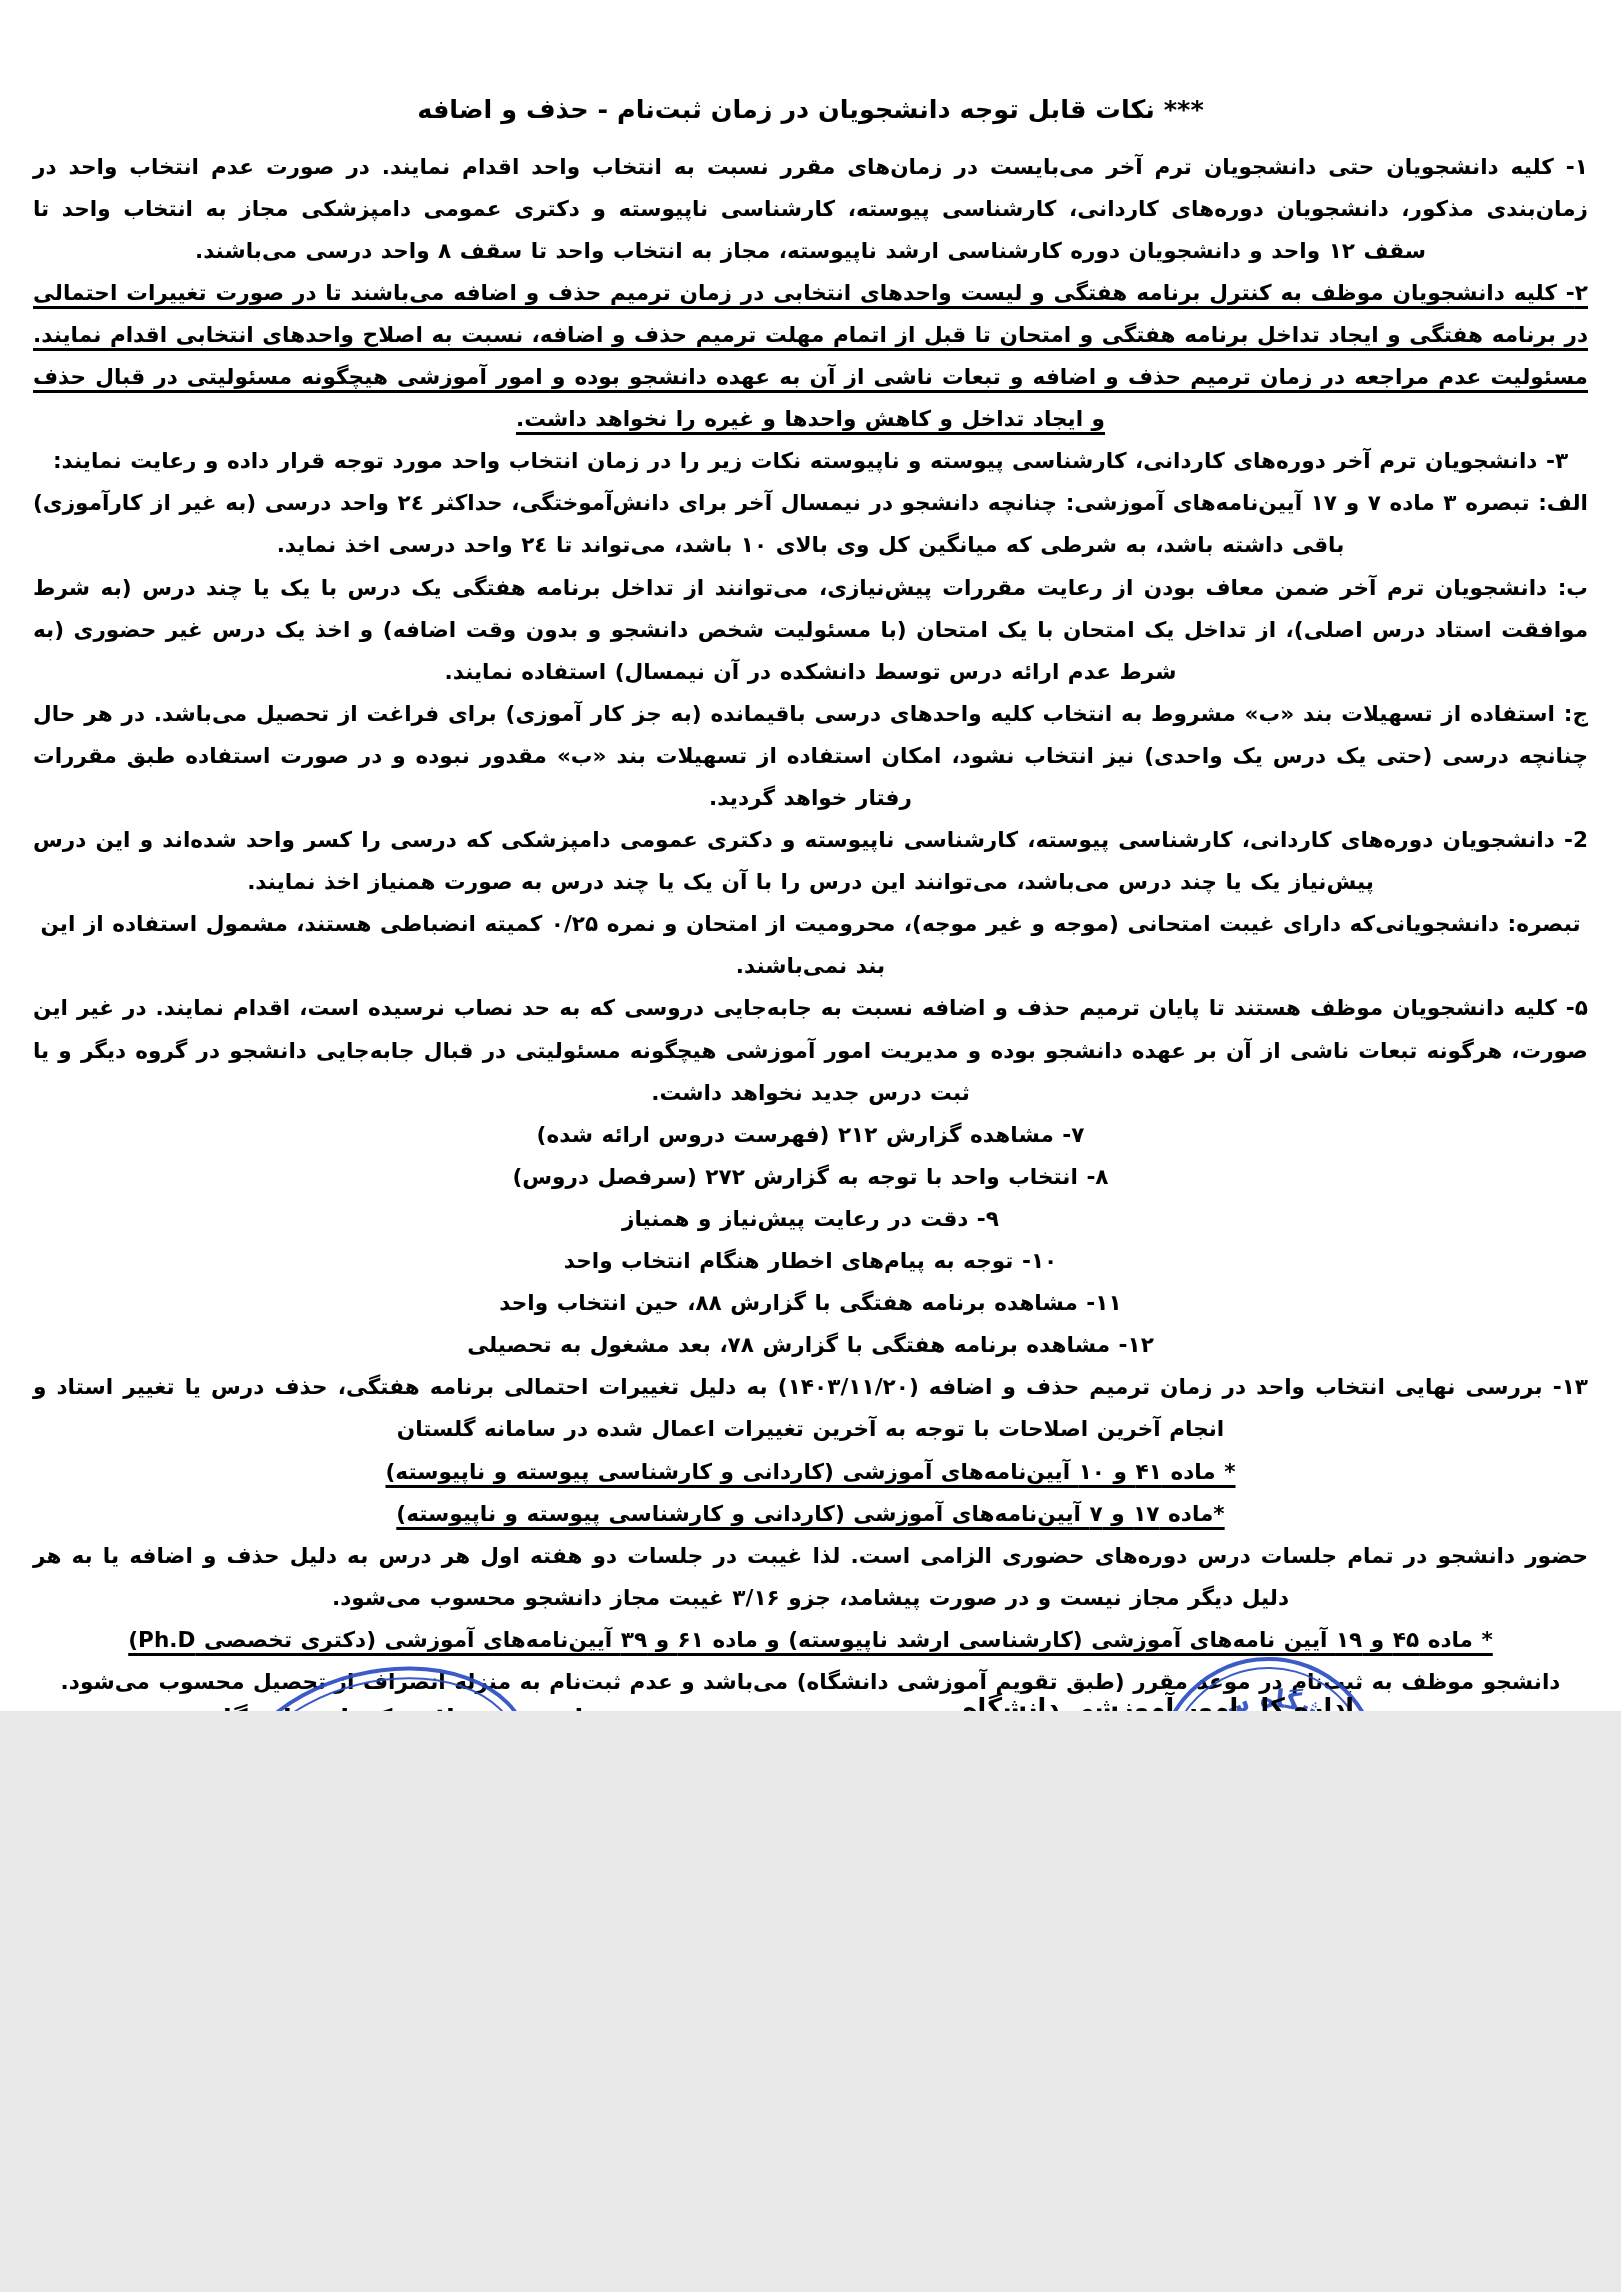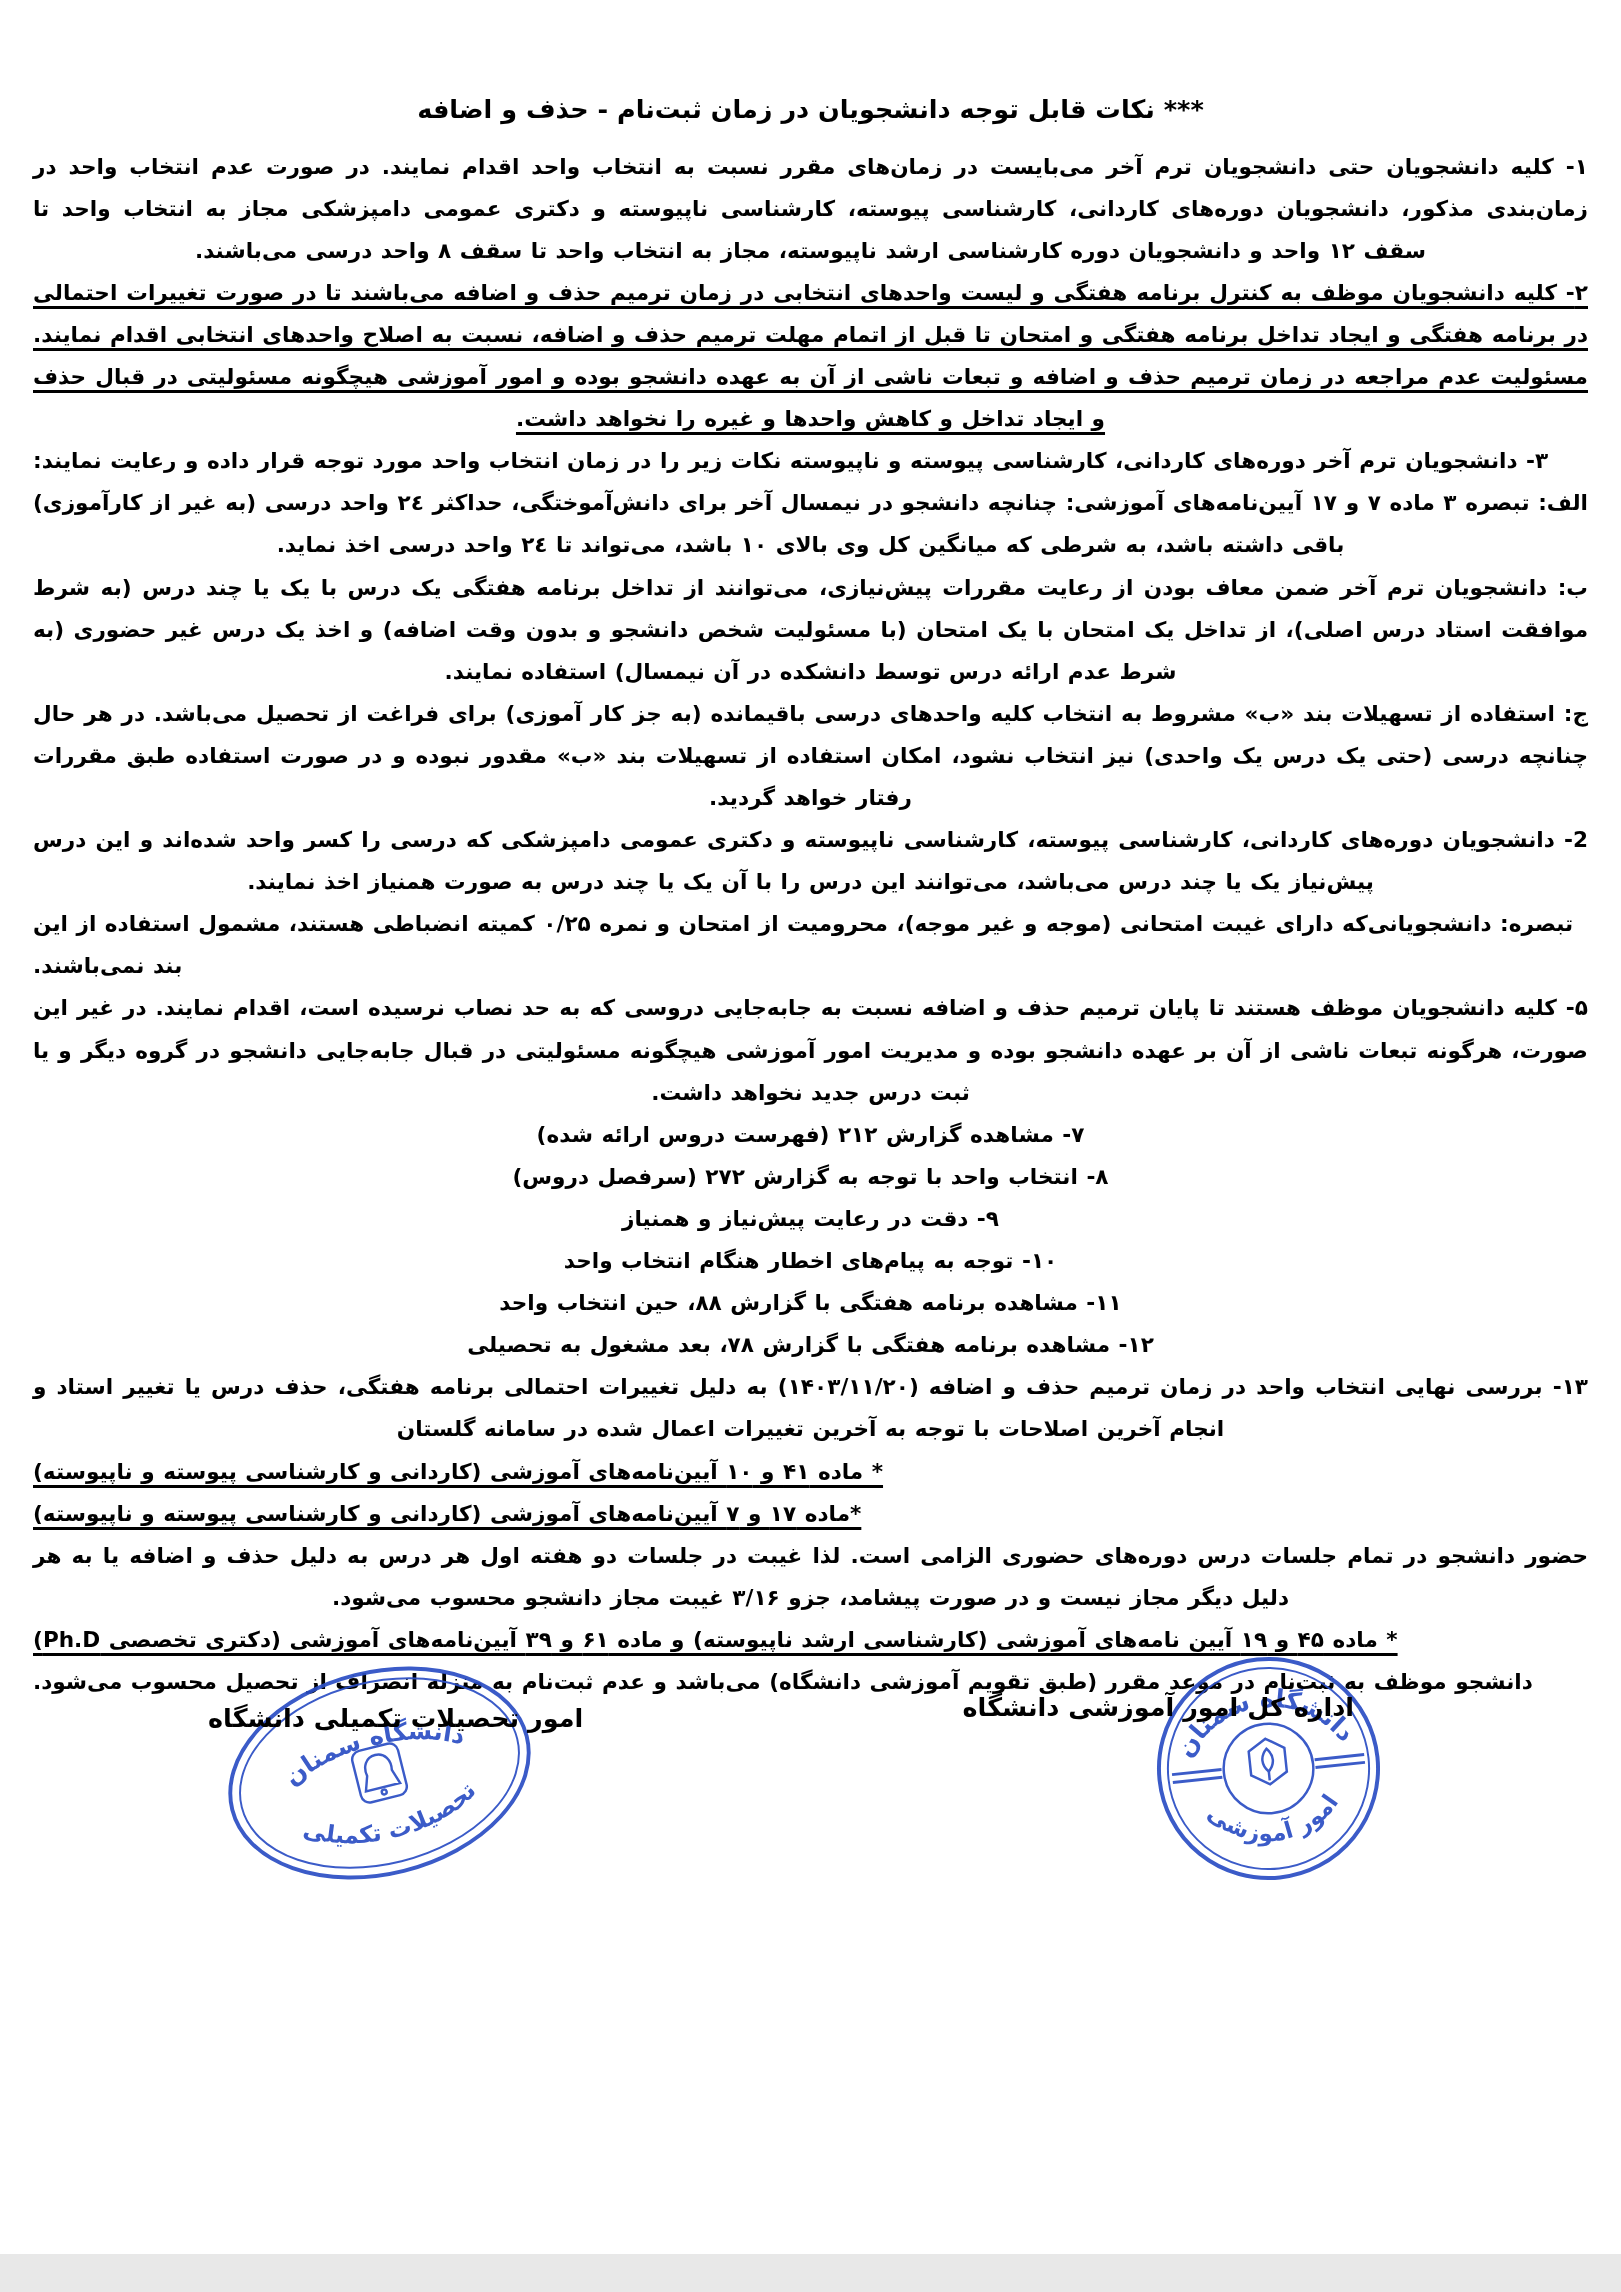--- a/index.html
+++ b/index.html
@@ -1,18 +1,18 @@
 <!DOCTYPE html>
 <html lang="fa" dir="rtl" style="--stamp-color: #2b4ec4;"><head>
 <meta charset="utf-8">
 <style>
   html,body{margin:0;padding:0;background:#e8e8e8;}
   .page{
     position:relative;
-    width:1621px;height:2254px;
+    width:1621px;height:1711px;
     margin:0 auto;
     background:#ffffff;
     direction:rtl;
     font-family:"DejaVu Sans",sans-serif;
     font-weight:700;
     color:#000;
     overflow:hidden;
     text-decoration:underline;
   }
   .content{
@@ -24,21 +24,21 @@
     margin:0 0 21.6px 0;
     letter-spacing:0;
   }
   .p{
     font-size:21.6px;
     line-height:1.95;
     margin:0;
     word-spacing:1px;
   }
   .p-justify{text-align:justify;text-align-last:center;}
-  .p-right{text-align:left;}
+  .p-right{text-align:center;}
   .p-center{text-align:center;}
   .u{
     text-decoration:underline;
     text-decoration-thickness:2.9px;
     text-underline-offset:5.9px;
   }
   .sig-label{
     position:absolute;
     font-size:25.5px;
     white-space:nowrap;

